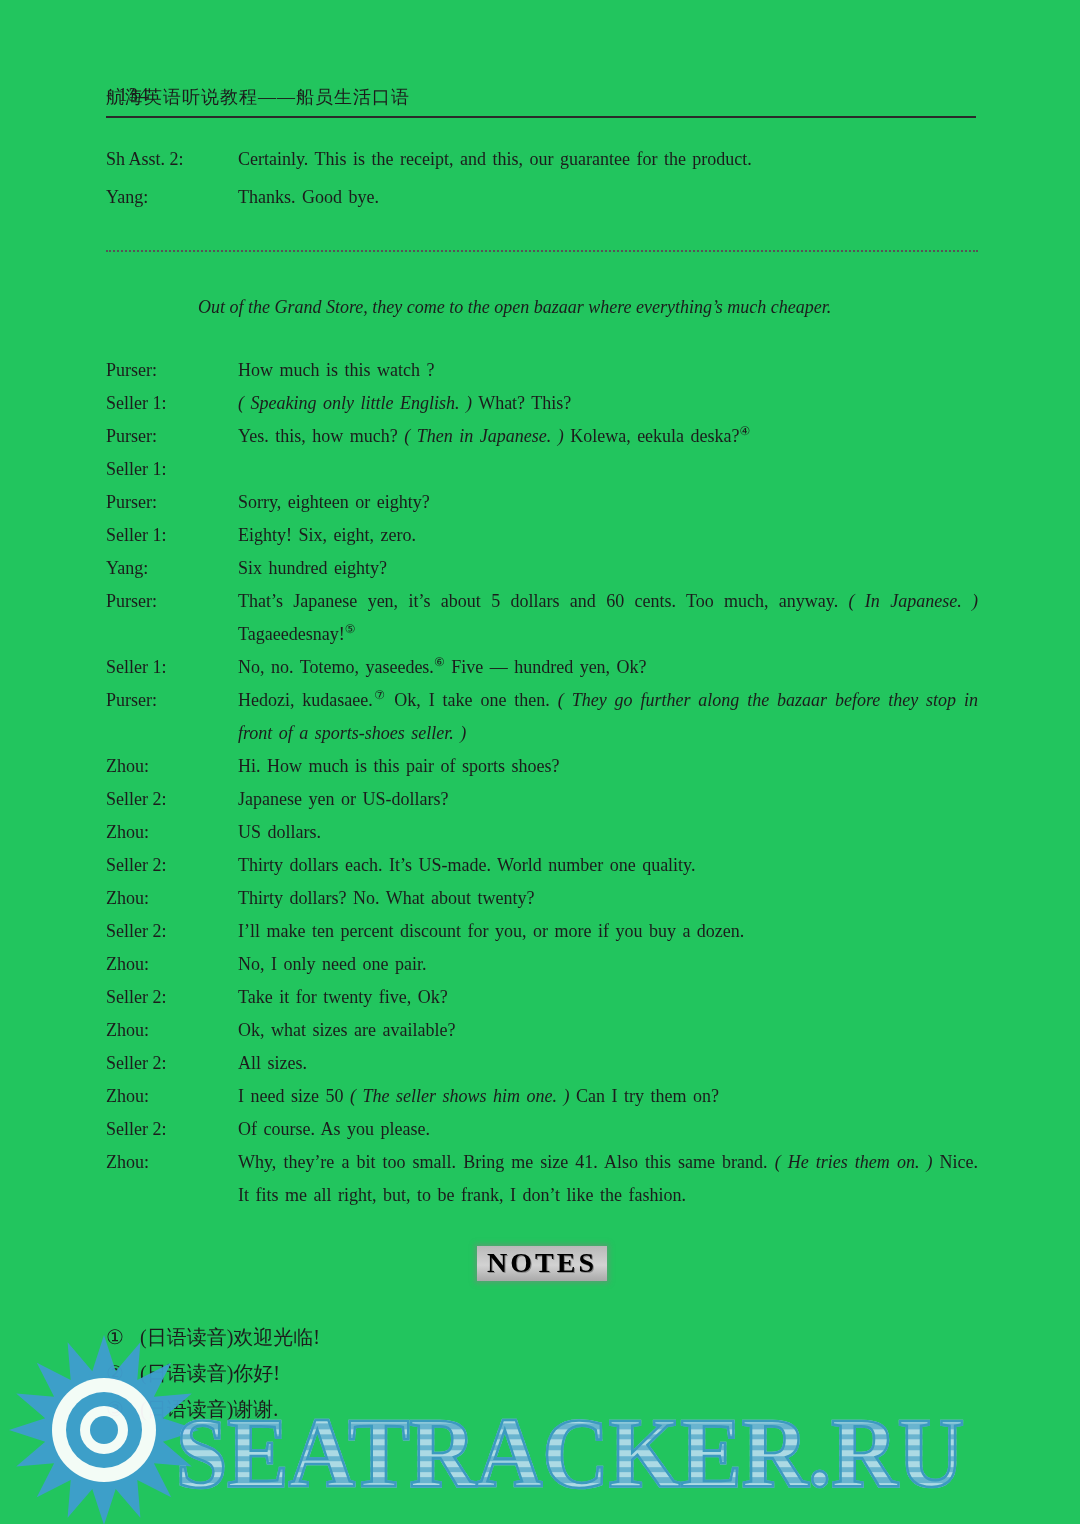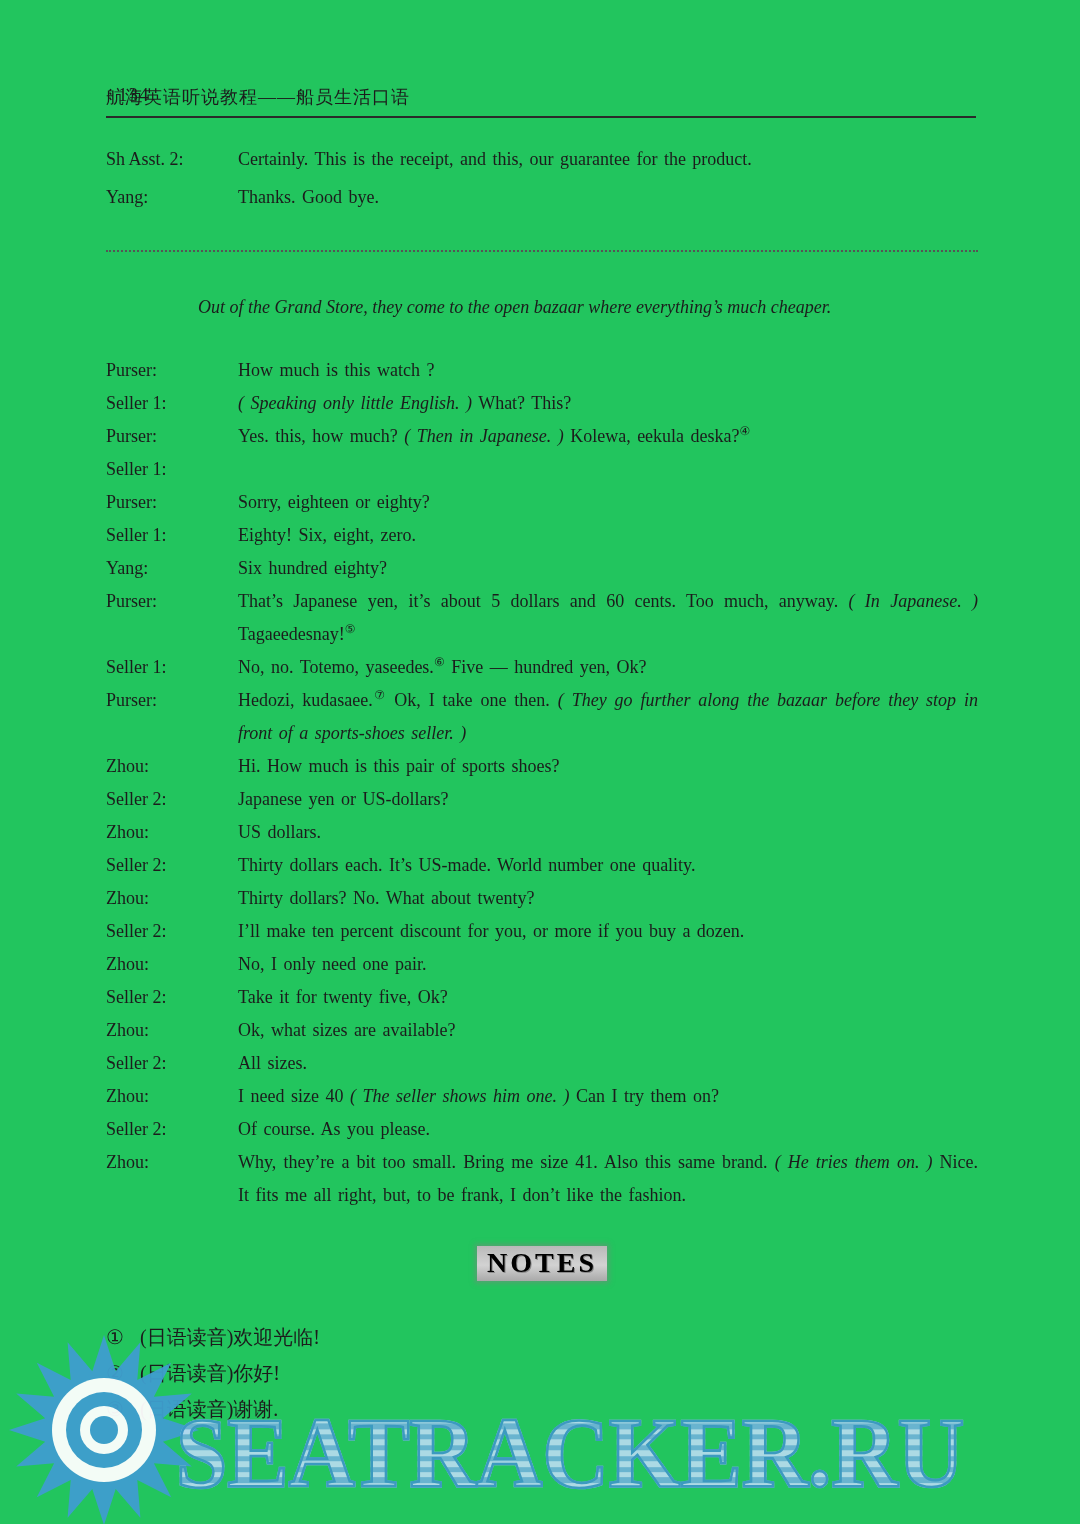--- a/index.html
+++ b/index.html
@@ -182,21 +182,21 @@
         <div class="row">
           <div class="speaker">Zhou:</div>
           <div class="line"><span>Ok, what sizes are available?</span></div>
         </div>
         <div class="row">
           <div class="speaker">Seller 2:</div>
           <div class="line"><span>All sizes.</span></div>
         </div>
         <div class="row">
           <div class="speaker">Zhou:</div>
-          <div class="line"><span>I need size 40 </span><span style="font-style: italic;">( The seller shows him one. )</span><span> Can I try them on?</span></div>
+          <div class="line"><span>I need size 50 </span><span style="font-style: italic;">( The seller shows him one. )</span><span> Can I try them on?</span></div>
         </div>
         <div class="row">
           <div class="speaker">Seller 2:</div>
           <div class="line"><span>Of course. As you please.</span></div>
         </div>
         <div class="row">
           <div class="speaker">Zhou:</div>
           <div class="line"><span>Why, they’re a bit too small. Bring me size 41. Also this same brand. </span><span style="font-style: italic;">( He tries them on. )</span><span> Nice. It fits me all right, but, to be frank, I don’t like the fashion.</span></div>
         </div>
       </div>

